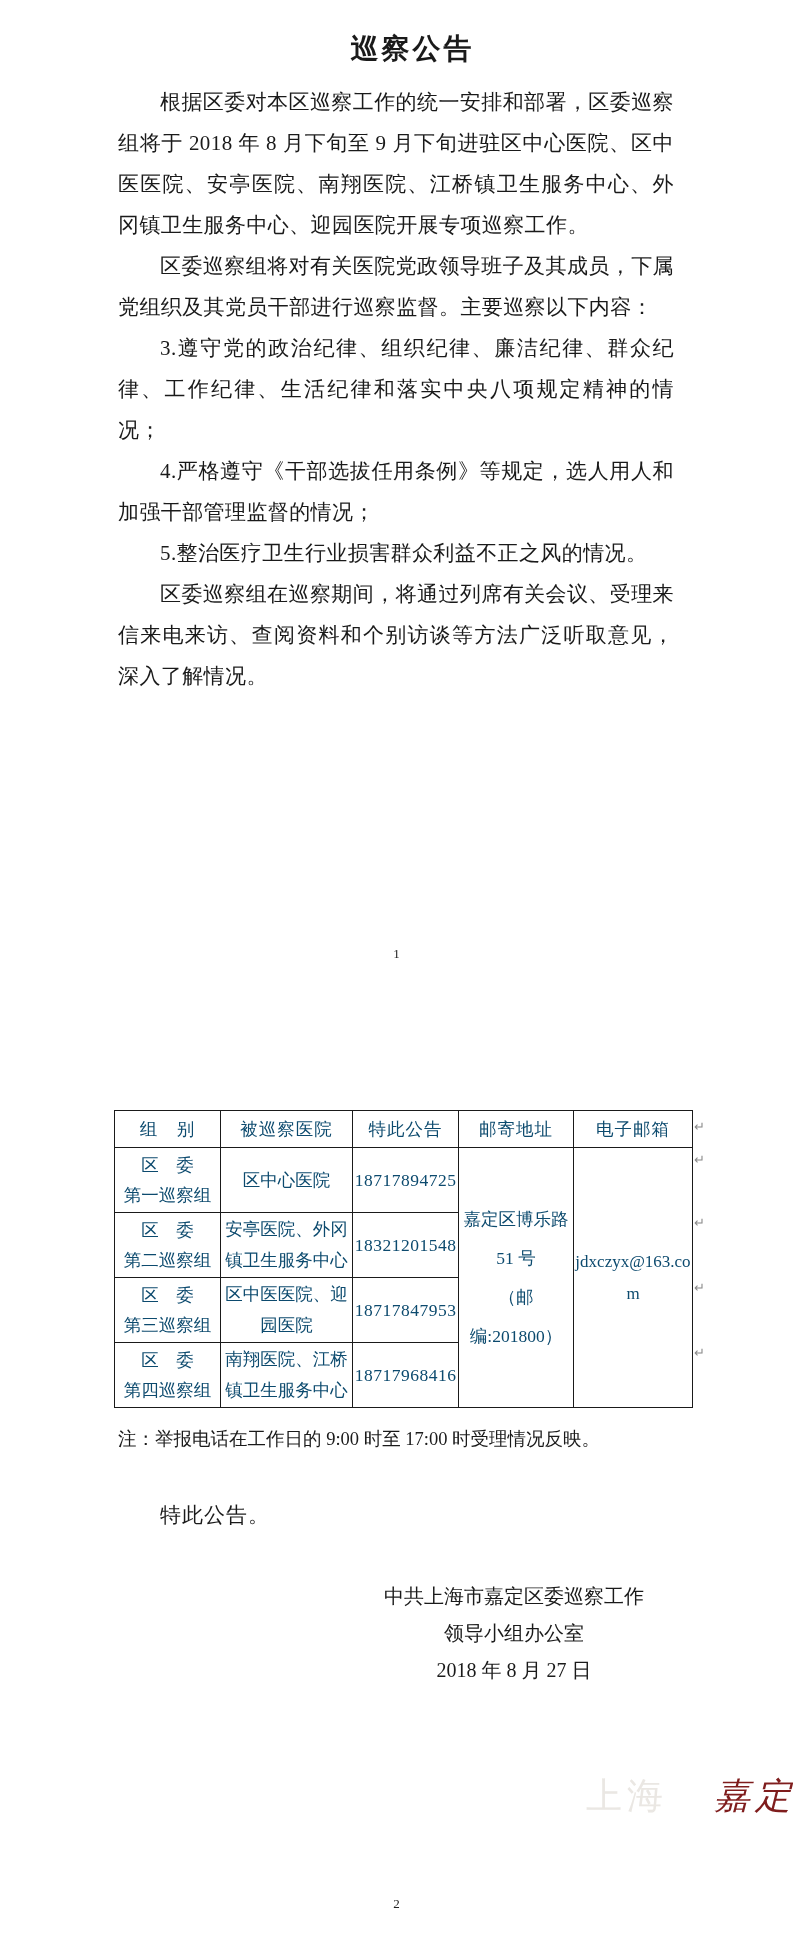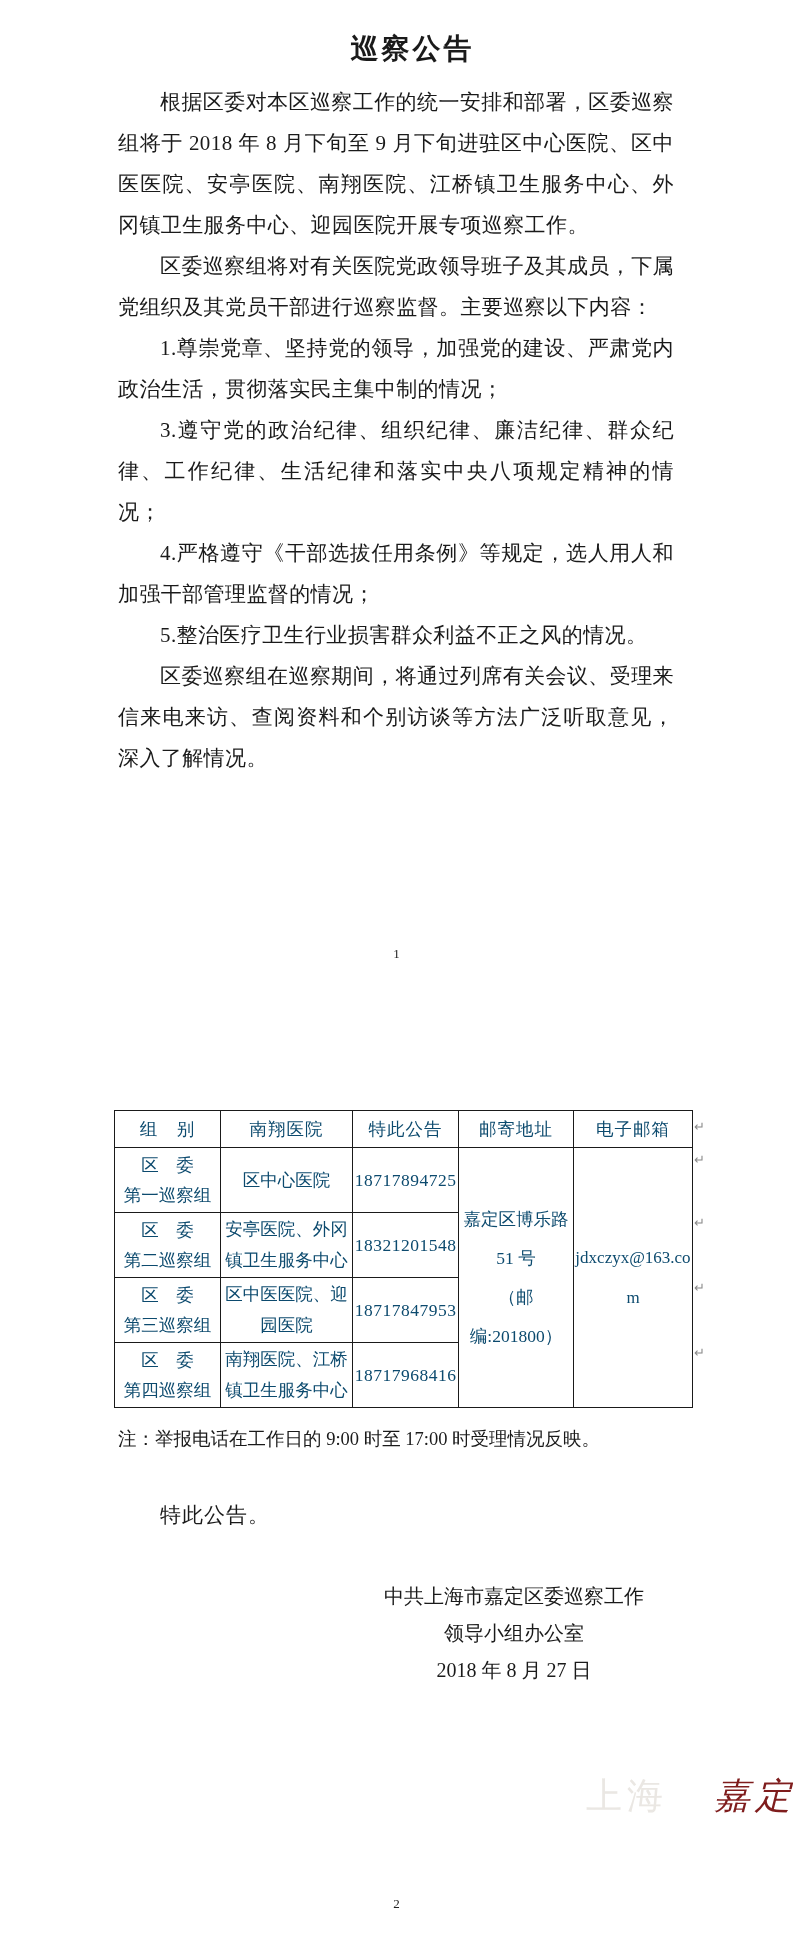--- a/index.html
+++ b/index.html
@@ -65,21 +65,21 @@
   table.groups thead tr { height: 37px; }
   table.groups tbody tr { height: 65px; }
   th.h-cell { text-align: center; letter-spacing: 1px; }
   td.group-cell { text-align: center; line-height: 30px; }
   td.hosp-cell { text-align: center; padding: 0 4px 0 8px; line-height: 31px; }
   td.phone-cell { text-align: center; letter-spacing: 0.5px; }
   td.addr-cell { text-align: center; line-height: 39px; }
   td.email-cell {
     text-align: center;
     word-break: break-all;
-    line-height: 40px;
+    line-height: 32px;
     padding: 0 9px;
     font-size: 17px;
   }
   .row-end-mark {
     position: absolute;
     left: 694px;
     font-size: 13px;
     color: #8a8a8a;
     line-height: 13px;
   }
@@ -123,42 +123,41 @@
 </head>
 <body>
 
 <div class="page">
 
   <h1 class="doc-title">巡察公告</h1>
 
   <div class="body-flow flow-1">
     <p>根据区委对本区巡察工作的统一安排和部署，区委巡察组将于 2018 年 8 月下旬至 9 月下旬进驻区中心医院、区中医医院、安亭医院、南翔医院、江桥镇卫生服务中心、外冈镇卫生服务中心、迎园医院开展专项巡察工作。</p>
     <p>区委巡察组将对有关医院党政领导班子及其成员，下属党组织及其党员干部进行巡察监督。主要巡察以下内容：</p>
-    <p>1.尊崇党章、坚持党的领导，加强党的建设、严肃党内政治生活，贯彻落实民主集中制的情况；</p>
     <p>3.遵守党的政治纪律、组织纪律、廉洁纪律、群众纪律、工作纪律、生活纪律和落实中央八项规定精神的情况；</p>
     <p>4.严格遵守《干部选拔任用条例》等规定，选人用人和加强干部管理监督的情况；</p>
     <p>5.整治医疗卫生行业损害群众利益不正之风的情况。</p>
     <p>区委巡察组在巡察期间，将通过列席有关会议、受理来信来电来访、查阅资料和个别访谈等方法广泛听取意见，深入了解情况。</p>
   </div>
 
   <div class="page-marker marker-1">1</div>
 
 
   <table class="groups">
     <colgroup>
       <col style="width:106px">
       <col style="width:132px">
       <col style="width:106px">
       <col style="width:115px">
       <col style="width:119px">
     </colgroup>
     <thead>
       <tr>
         <th class="h-cell">组　别</th>
-        <th class="h-cell">南翔医院</th>
+        <th class="h-cell">被巡察医院</th>
         <th class="h-cell">特此公告</th>
         <th class="h-cell">邮寄地址</th>
         <th class="h-cell">电子邮箱</th>
       </tr>
     </thead>
     <tbody>
       <tr>
         <td class="group-cell">
           <div>区　委</div>
           <div>第一巡察组</div>

